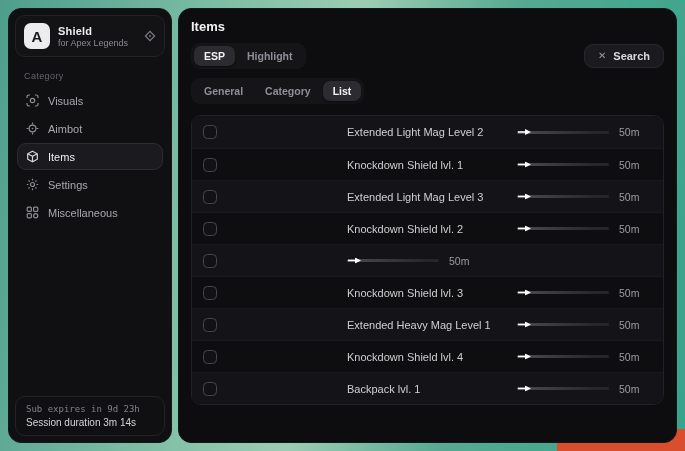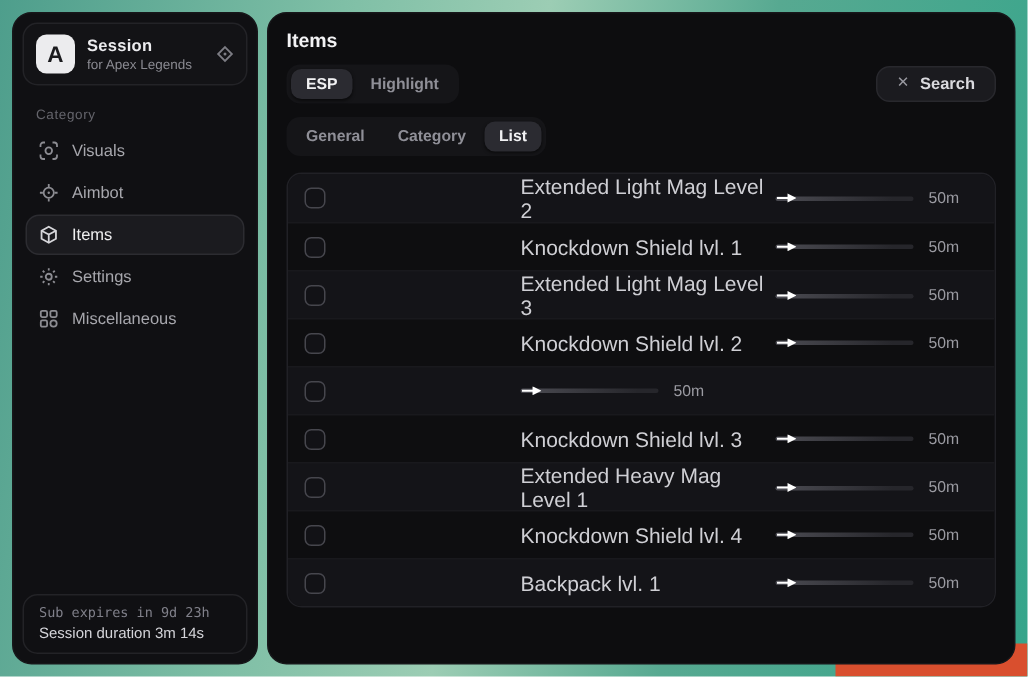--- a/index.html
+++ b/index.html
@@ -42,39 +42,39 @@
   
   .table { margin-top:11px; border:1px solid #212126; border-radius:10px; overflow:hidden; background:#0e0e10; }
   .trow { display:grid; grid-template-columns:155px 170px 176px 1fr; align-items:center; height:32px; }
   .thead { height:28px; background:#0e0e10; border-bottom:1px solid #1d1d22; }
   .th { font-family:"DejaVu Sans Mono", monospace; font-size:9px; color:#7f7f88; letter-spacing:.4px; }
   .tbody .trow:nth-child(odd) { background:#141418; }
   .tbody .trow:nth-child(even) { background:#0e0e10; }
   .tbody .trow + .trow { border-top:1px solid #19191d; }
   .cell-sel { display:flex; align-items:center; gap:13px; padding-left:11px; }
   .checkbox { width:14px; height:14px; border:1.5px solid #46464d; border-radius:4.5px; background:#121216; flex:0 0 auto; cursor:pointer; }
-  .obj-text { font-size:14px; color:#cfcfd4; }
+  .obj-text { font-size:11px; color:#cfcfd4; }
   .cell-dist { display:flex; align-items:center; gap:10px; }
   .slider { position:relative; width:92px; height:12px; display:flex; align-items:center; cursor:pointer; }
   .slider .track { width:100%; height:3px; border-radius:2px; background:linear-gradient(90deg,#4c4c53,#26262b 85%); }
   .slider .thumb { position:absolute; left:1px; top:50%; transform:translateY(-50%); width:13px; height:7px; background:#ffffff;
     clip-path:polygon(0 40%, 54% 40%, 54% 8%, 100% 50%, 54% 92%, 54% 60%, 0 60%); }
   .dist-val { font-size:10.5px; color:#9b9ba2; }
   svg { display:block; }
 </style>
 </head>
 <body>
 
 <div class="bg-red"></div>
 
 <div class="panel sidebar">
   <div class="logo-card">
     <div class="logo-tile">A</div>
     <div class="logo-text">
-      <div class="logo-name">Session</div>
+      <div class="logo-name">Shield</div>
       <div class="logo-sub">for Apex Legends</div>
     </div>
     <span class="pin">
       <svg width="12" height="12" viewBox="0 0 12 12" fill="none" stroke="currentColor" stroke-width="1.2">
         <path d="M6 1.4 10.6 6 6 10.6 1.4 6z"></path>
           <circle cx="6" cy="6" r="1" fill="currentColor" stroke="none"></circle>
       </svg>
     </span>
   </div>
 

